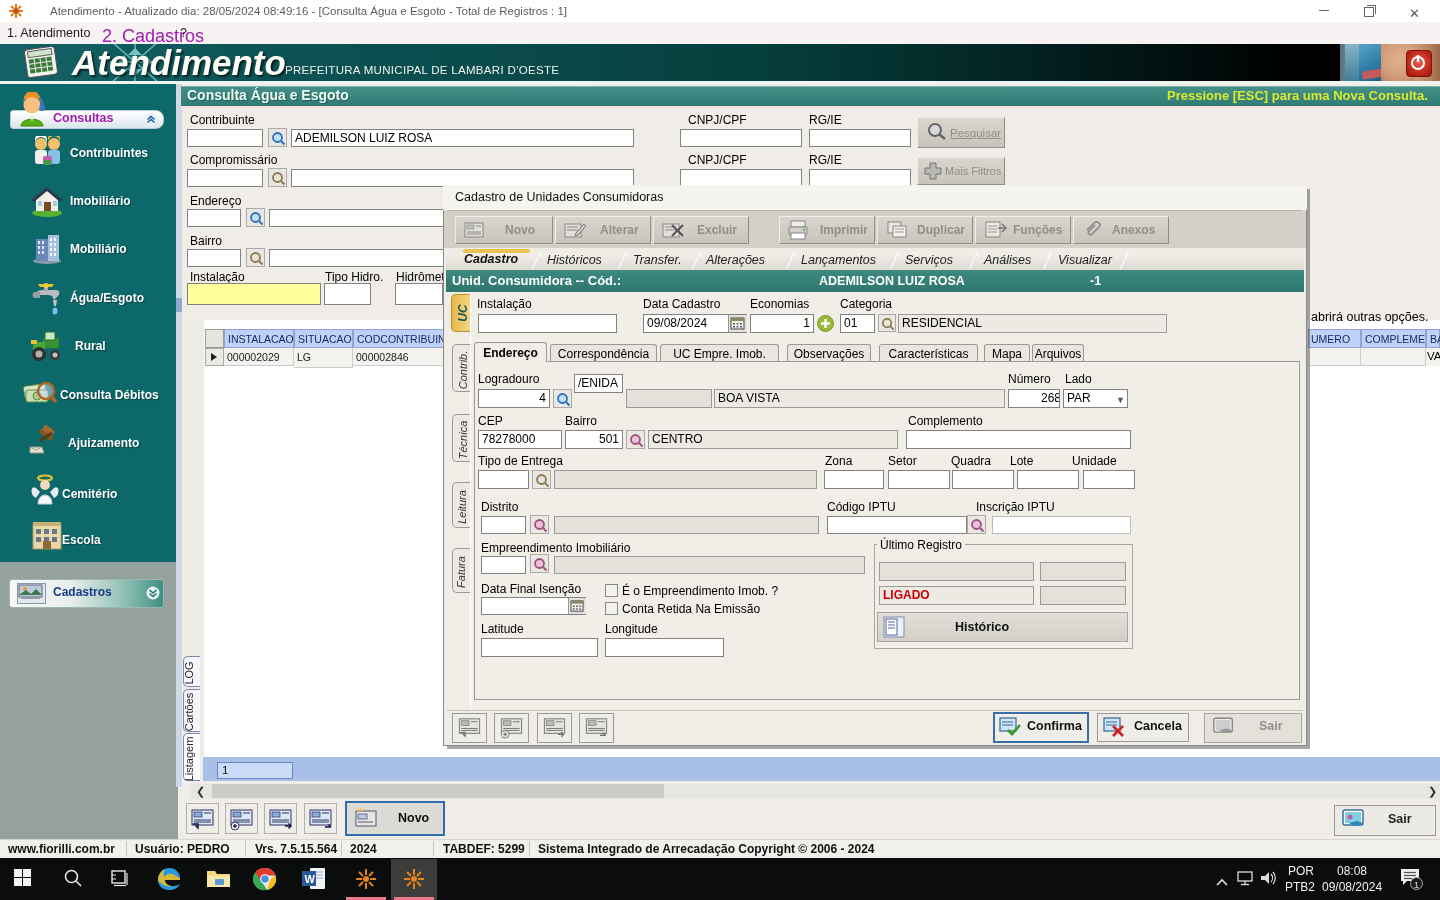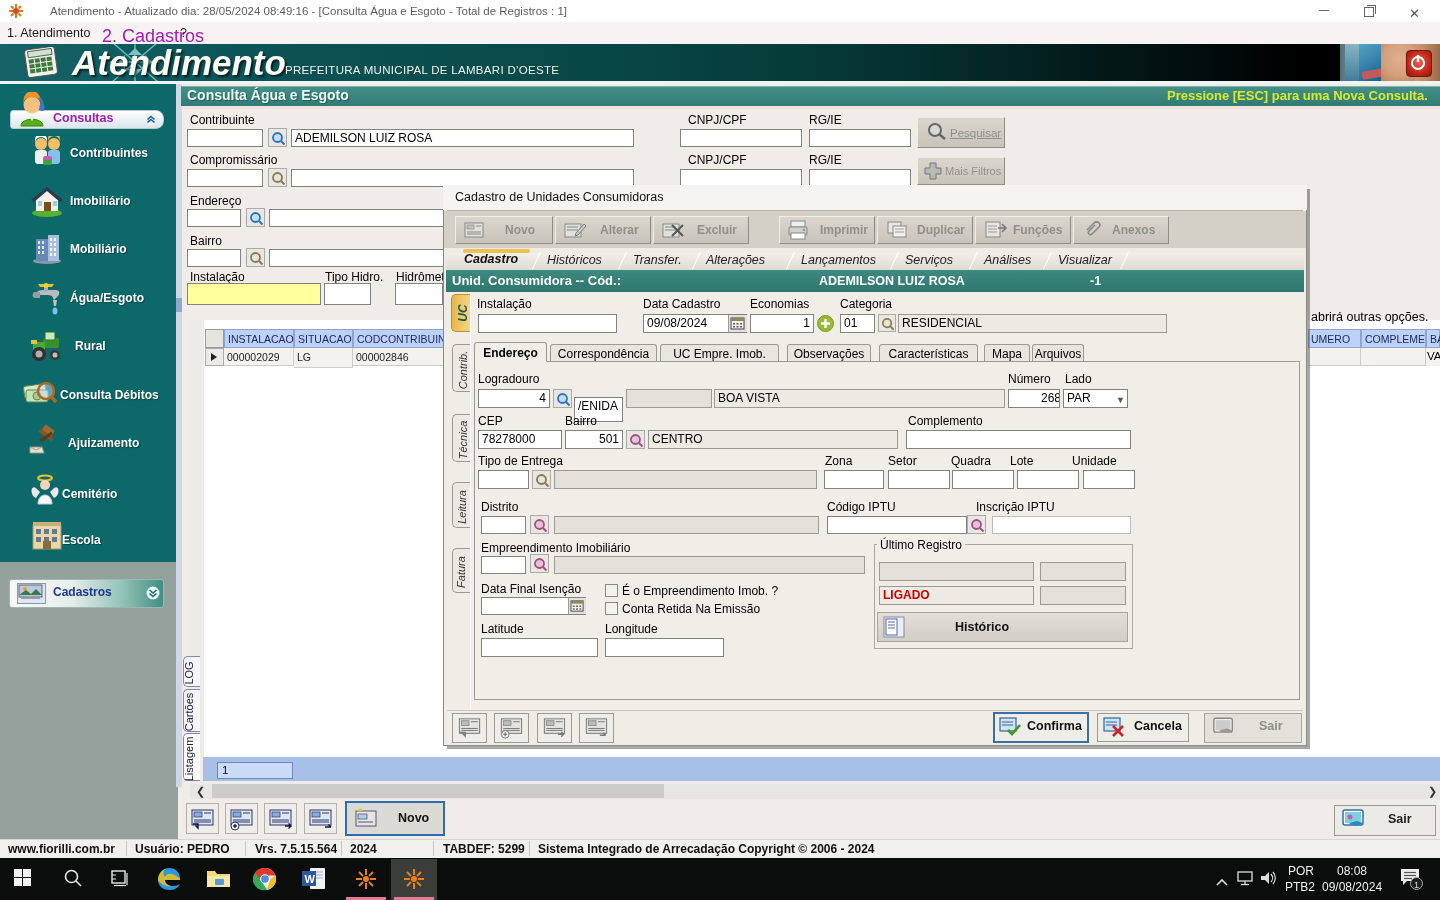--- a/index.html
+++ b/index.html
@@ -736,21 +736,21 @@
 
 <div id="endcontent">
 <div class="lbl" style="left:478px;top:372px;">Logradouro</div>
 <div class="fld" style="left:478px;top:389px;width:72px;height:19px;text-align:right;">4</div>
 <div class="mag" style="left:553px;top:389px;">
           <svg width="17" height="17" viewBox="0 0 17 17">
             <circle cx="7.5" cy="7.5" r="4.5" fill="#bfe0f0" stroke="#2f6fc0" stroke-width="1.8"></circle>
             <line x1="11" y1="11" x2="14.5" y2="14.5" stroke="#2f6fc0" stroke-width="2"></line>
           </svg>
         </div>
-<div class="fld" style="left:574px;top:397px;width:49px;height:25px;">/ENIDA</div>
+<div class="fld" style="left:574px;top:374px;width:49px;height:19px;">/ENIDA</div>
 <div class="dfld" style="left:626px;top:389px;width:86px;height:19px;"></div>
 <div class="dfld" style="left:714px;top:389px;width:291px;height:19px;background:#eceae3;">BOA VISTA</div>
 <div class="lbl" style="left:1008px;top:372px;">Número</div>
 <div class="fld" style="left:1008px;top:389px;width:52px;height:19px;text-align:right;padding-left:32px;">268</div>
 <div class="lbl" style="left:1065px;top:372px;">Lado</div>
 <div class="fld" style="left:1063px;top:389px;width:65px;height:19px;">PAR<span style="position:absolute;right:2px;top:3px;font-size:9px;color:#555;">▼</span></div>
 
 <div class="lbl" style="left:478px;top:414px;">CEP</div>
 <div class="fld" style="left:478px;top:430px;width:84px;height:19px;">78278000</div>
 <div class="lbl" style="left:565px;top:414px;">Bairro</div>

